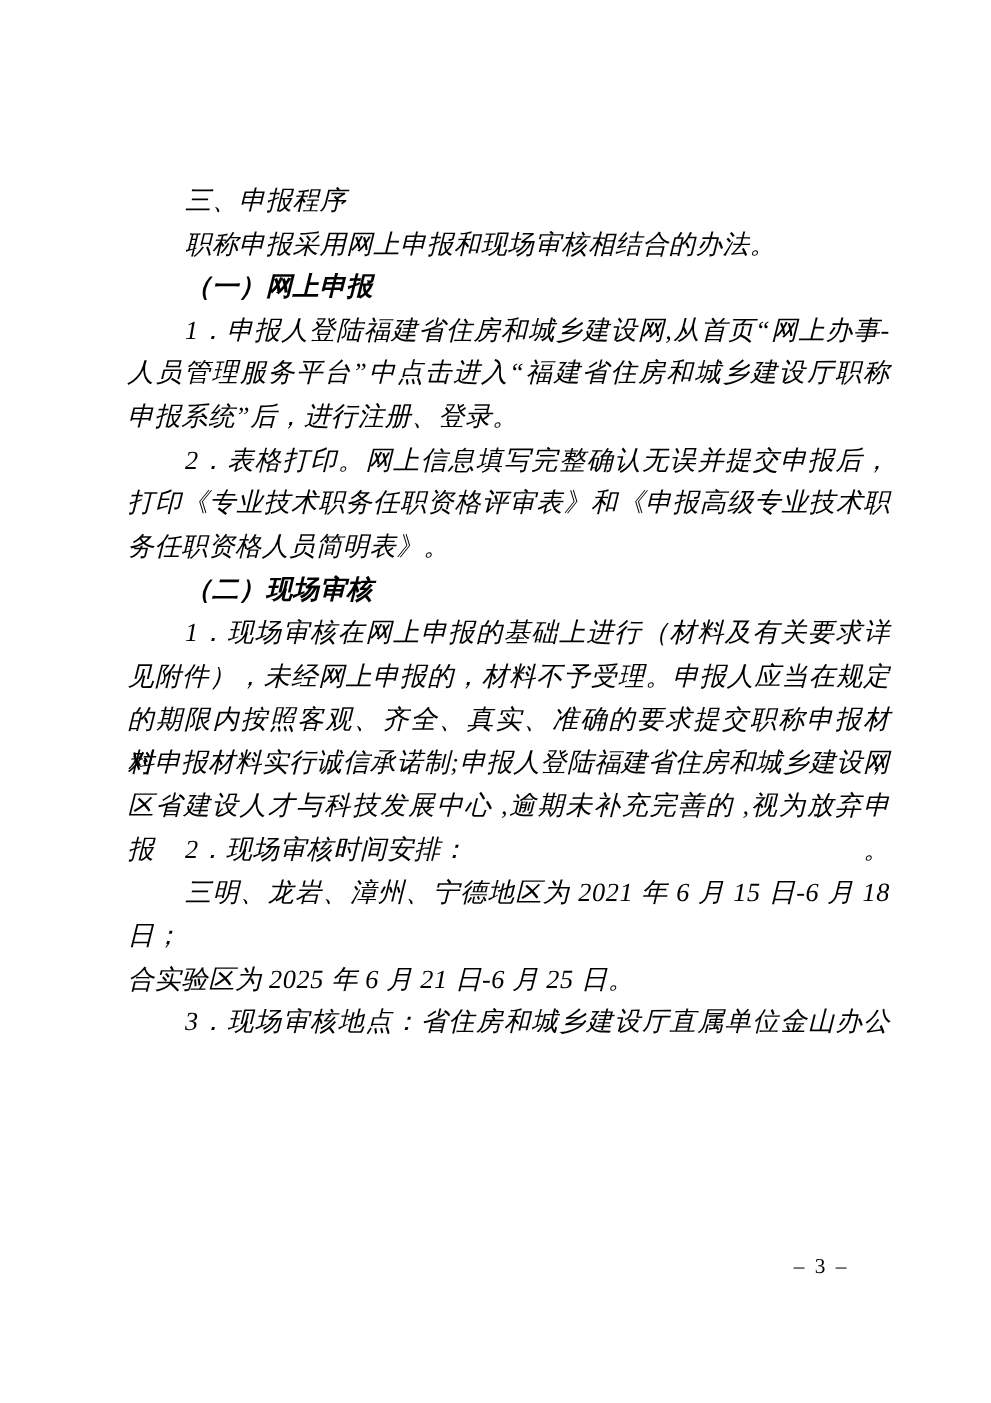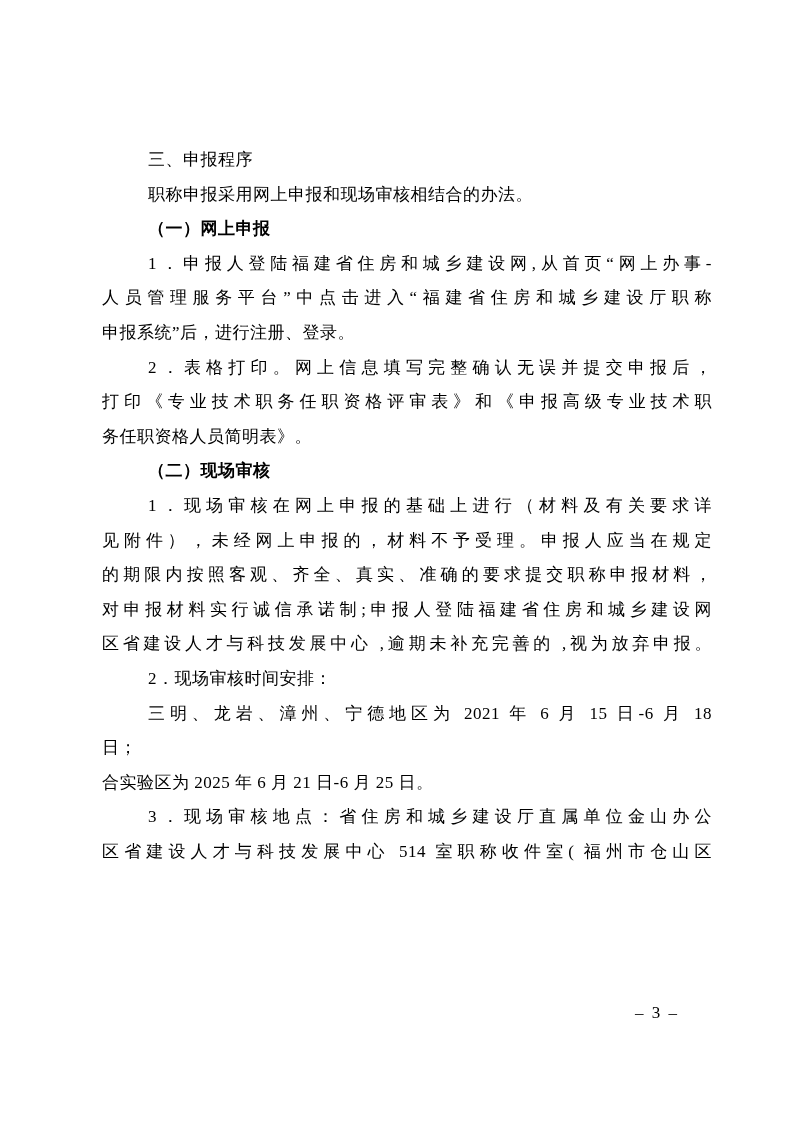--- a/index.html
+++ b/index.html
@@ -16,26 +16,27 @@
     font-family: "Liberation Serif", "DejaVu Serif", serif;
     color: #000000;
   }
   .doc-body {
     position: absolute;
     left: 102px;
     top: 143px;
     width: 610px;
   }
   .ln {
-    font-size: 17px;
+    font-size: 21px;
     line-height: 34.6px;
     height: 34.6px;
     white-space: normal;
     text-align: left;
     letter-spacing: 0.5px;
+    font-style: italic;
   }
   .ln.indent {
     text-indent: 46px;
   }
   .ln.just {
     text-align: justify;
     text-align-last: justify;
   }
   .ln.bold {
     font-weight: bold;
@@ -71,16 +72,15 @@
       <div class="ln indent just">1．现场审核在网上申报的基础上进行（材料及有关要求详</div>
       <div class="ln just">见附件），未经网上申报的，材料不予受理。申报人应当在规定</div>
       <div class="ln just">的期限内按照客观、齐全、真实、准确的要求提交职称申报材料，</div>
       <div class="ln just">对申报材料实行诚信承诺制;申报人登陆福建省住房和城乡建设网</div>
       <div class="ln just">区省建设人才与科技发展中心 ,逾期未补充完善的 ,视为放弃申报。</div>
       <div class="ln indent">2．现场审核时间安排：</div>
       <div class="ln indent just">三明、龙岩、漳州、宁德地区为 2021 年 6 月 15 日-6 月 18</div>
       <div class="ln">日；</div>
       <div class="ln">合实验区为 2025 年 6 月 21 日-6 月 25 日。</div>
       <div class="ln indent just">3．现场审核地点：省住房和城乡建设厅直属单位金山办公</div>
-      <div class="ln just">区省建设人才与科技发展中心 514 室职称收件室( 福州市仓山区</div>
     </div>
   <div class="page-number">– 3 –</div>
 </div>
 
 </body></html>

